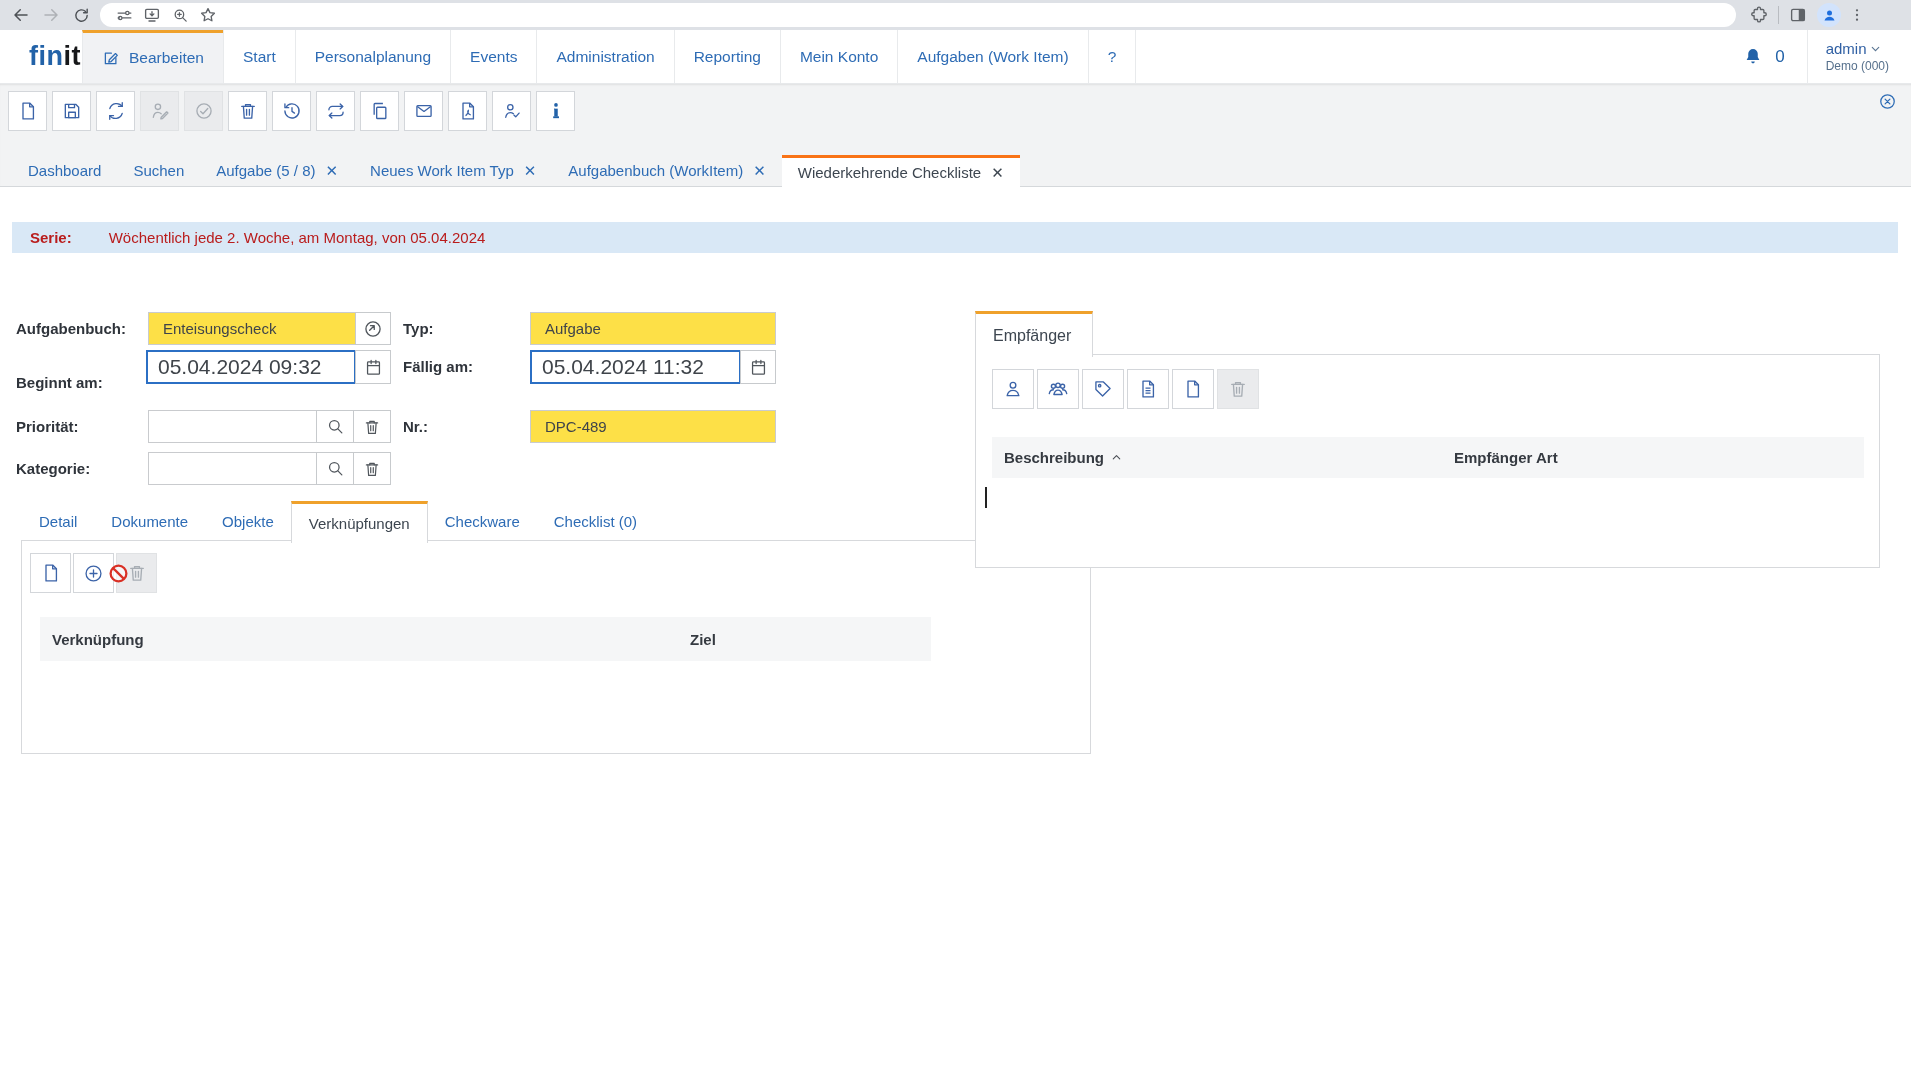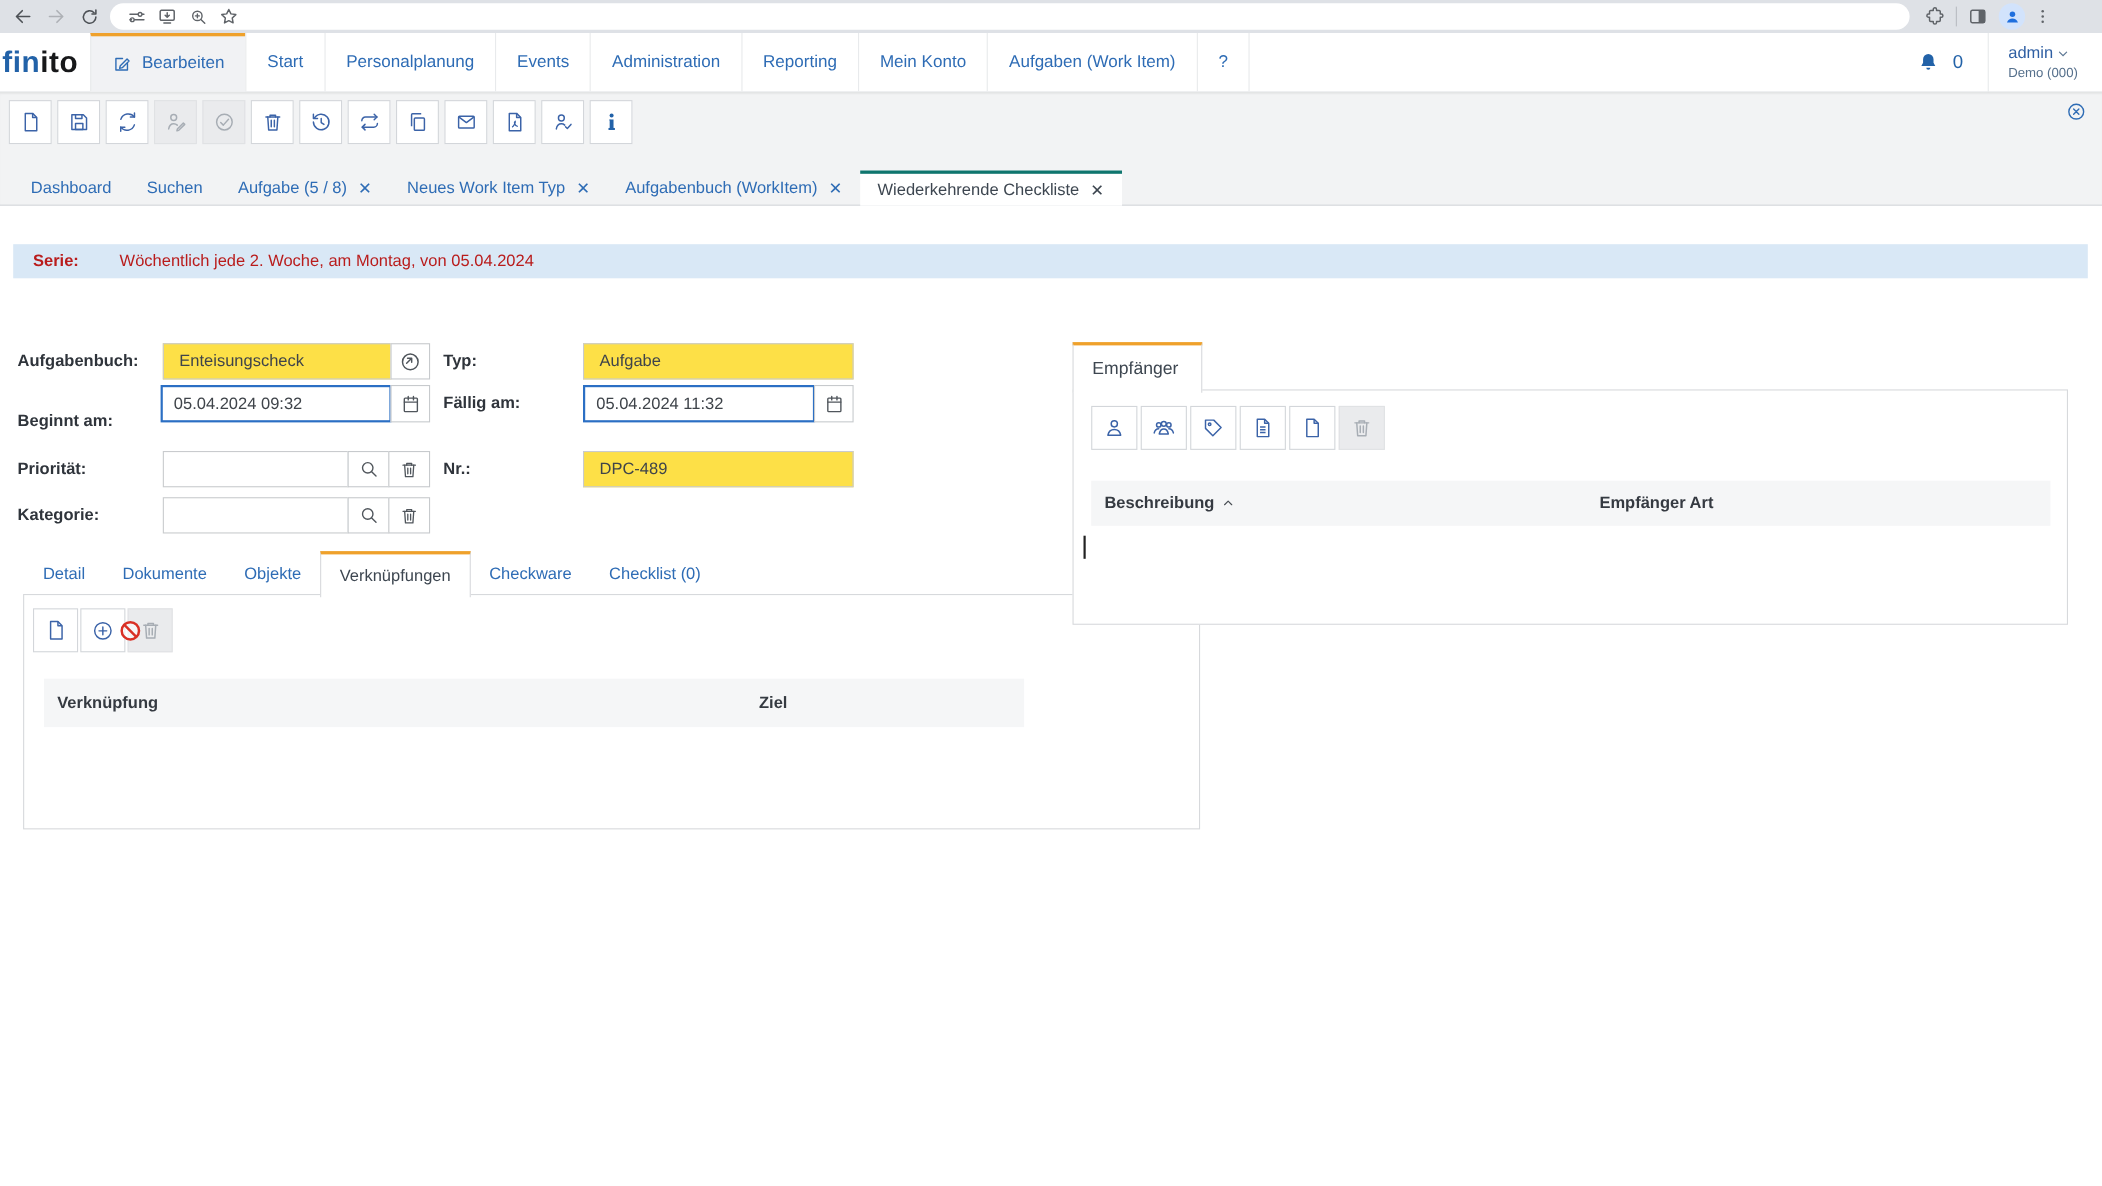--- a/index.html
+++ b/index.html
@@ -13,21 +13,21 @@
   .chrome .navic.dis { color:#aeb1b6; }
   .urlpill { height:24px; width:1636px; margin-left:4px; background:#ffffff; border-radius:13px; display:flex; align-items:center; padding:0 10px; }
   .urltext { font-size:13.5px; color:#24292e; margin-left:10px; flex:1; white-space:nowrap; overflow:hidden; }
   .pillic { width:28px; display:flex; justify-content:center; color:#5f6368; }
   .chromic { width:30px; display:flex; justify-content:center; color:#5f6368; }
   .chrome .sep { width:1px; height:18px; background:#b9bcc1; margin:0 4px; }
   .avatarc { width:24px; height:24px; border-radius:50%; background:#d2e3fc; display:flex; align-items:center; justify-content:center; color:#1f6fde; margin:0 4px; }
 
   
   .appheader { position:absolute; top:30px; left:0; width:1911px; height:54px; background:#fff; border-bottom:1px solid #e7e9eb; display:flex; align-items:stretch; }
-  .logo { width:82px; display:flex; align-items:center; padding-left:2px; font-size:27px; font-weight:bold; letter-spacing:.5px; }
+  .logo { width:82px; display:flex; align-items:center; padding-left:29px; font-size:27px; font-weight:bold; letter-spacing:.5px; }
   .logo .p1 { color:#2262a8; } .logo .p2 { color:#17181a; }
   .mainnav { display:flex; align-items:stretch;justify-content:center; }
   .navitem { display:flex; align-items:center; padding:0 19px; color:#2e6cb5; font-size:15.5px; border-left:1px solid #e8eaec; cursor:pointer; white-space:nowrap; }
   .navitem:last-child { border-right:1px solid #e8eaec; }
   .navitem.active { background:#f1f2f4; border-top:3px solid #efa12b; gap:9px; }
   .hdr-right { margin-left:auto; display:flex; align-items:center; }
   .bellwrap { display:flex; align-items:center; gap:12px; color:#2262a8; padding-right:22px; }
   .bellcount { font-size:17px; color:#2262a8; }
   .hdr-div { width:1px; height:54px; background:#e8eaec; }
   .userblock { padding:0 22px 0 18px; display:flex; flex-direction:column; justify-content:center; }
@@ -35,33 +35,33 @@
   .usertenant { font-size:12px; color:#56708c; margin-top:2px; }
 
   
   .grayblock { position:absolute; top:84px; left:0; width:1911px; height:103px; background:#f2f3f4; border-bottom:1px solid #d5d8db; box-shadow:inset 0 2px 2px -1px rgba(0,0,0,.08); }
   .iconrow { position:absolute; top:7px; left:8px; display:flex; gap:5px; }
   .btn40 { width:39px; height:40px; background:#fff; border:1px solid #d3d6da; display:flex; align-items:center; justify-content:center; color:#3b63a8; cursor:pointer; }
   .btn40.disabled { background:#eaebed; border-color:#e0e2e4; color:#a7adb4; cursor:default; }
   .tabrow { position:absolute; left:0; bottom:0; height:31px; display:flex; align-items:stretch; padding-left:12px; }
   .wtab { display:flex; align-items:center; gap:10px; padding:0 16px; font-size:15px; color:#2e6cb5; cursor:pointer; white-space:nowrap; }
   .wtab .x { font-size:15px; color:#2e6cb5; cursor:pointer; }
-  .wtab.active { background:#fff; border-top:3px solid #0f766e; color:#3d4650; position:relative; z-index:2; height:32px; }
+  .wtab.active { background:#fff; border-top:3px solid #f97316; color:#3d4650; position:relative; z-index:2; height:32px; }
   .wtab.active .x { color:#3d4650; }
   .closeall { position:absolute; right:14px; top:8px; color:#2e6cb5; cursor:pointer; }
 
   
   .serie { position:absolute; top:222px; left:12px; width:1886px; height:31px; background:#d9e8f6; display:flex; align-items:center; font-size:15px; color:#b91c1c; }
   .serie .lbl { font-weight:bold; margin-left:18px; }
   .serie .val { margin-left:37px; }
 
   
   .flabel { position:absolute; font-size:15px; font-weight:bold; color:#2f343b; line-height:33px; white-space:nowrap; }
   .ro-field { position:absolute; background:#fde047; border:1px solid #c9cbce; font-size:15px; color:#3f444a; display:flex; align-items:center; padding-left:14px; }
-  .txt-input { position:absolute; border:1px solid #c9cbce; font-size:15px; color:#3f444a; padding:0 10px; background:#fff; outline:none; font-family:"Liberation Sans", sans-serif; }
+  .txt-input { position:absolute; border:1px solid #c9cbce; font-size:21px; color:#3f444a; padding:0 10px; background:#fff; outline:none; font-family:"Liberation Sans", sans-serif; }
   .txt-input.focus { border:2px solid #2b6fc4; }
   .fieldbtn { position:absolute; background:#fff; border:1px solid #c7cacd; display:flex; align-items:center; justify-content:center; color:#50565c; cursor:pointer; }
 
   
   .dtabs { position:absolute; top:501px; left:22px; display:flex; height:40px; align-items:stretch; }
   .dtab { display:flex; align-items:center; padding:0 17px; font-size:15px; color:#2e6cb5; cursor:pointer; white-space:nowrap; }
   .dtab.active { background:#fff; border:1px solid #d7d9dc; border-bottom:none; border-top:3px solid #efa12b; color:#3d4650; position:relative; z-index:3; height:42px; }
   .panel { position:absolute; background:#fff; border:1px solid #d7d9dc; }
   .ptoolbar { position:absolute; display:flex; gap:2px; }
   .tblheader { position:absolute; background:#f5f6f7; display:flex; align-items:center; font-size:15px; font-weight:bold; color:#353a41; }

